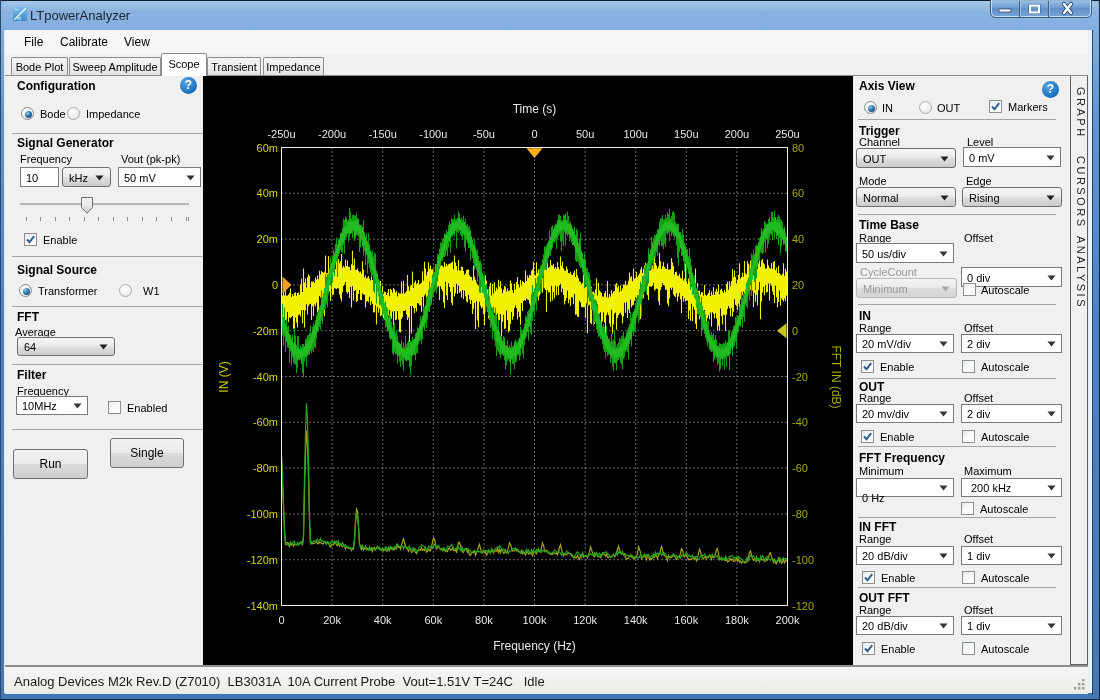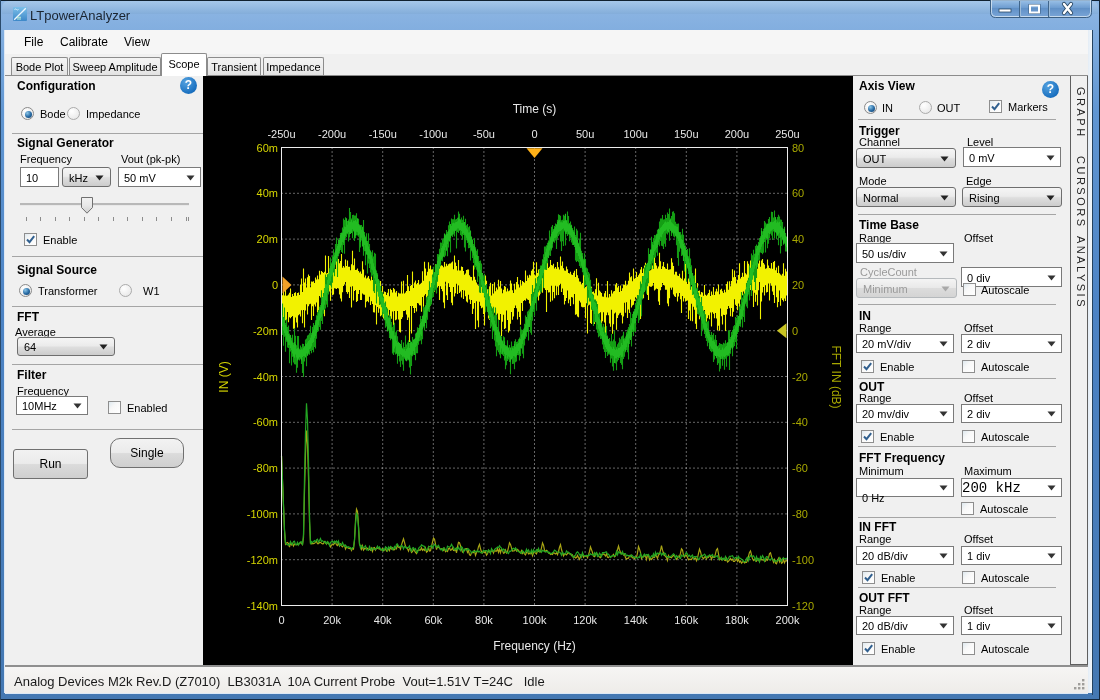--- a/index.html
+++ b/index.html
@@ -212,21 +212,21 @@
       <div style="position:absolute;left:11px;top:366px;width:72px;height:19px;background:#fff;border:1px solid #7a7a7a;box-sizing:border-box;">
         <span style="position:absolute;left:5px;top:2px;font-size:11px;line-height:14px;">10MHz</span>
         <svg width="9" height="6" style="position:absolute;right:5px;top:6px" viewBox="0 0 9 6">
           <path d="M0.5 0.5 L8.5 0.5 L4.5 5.5 Z" fill="#333"></path>
         </svg>
       </div>
       <div style="position:absolute;left:103px;top:371px;width:13px;height:13px;background:linear-gradient(135deg,#dfe9ef,#f8f8f8 40%,#ffffff);border:1px solid #8e8e8e;box-sizing:border-box;"></div>
       <div style="position:absolute;left:122px;top:372px;font-size:11px;line-height:12px;white-space:nowrap;">Enabled</div>
       <div style="position:absolute;left:7px;top:399px;width:191px;height:1px;background:#a5a5a5;"></div>
       <div style="position:absolute;left:8px;top:408px;width:75px;height:30px;background:linear-gradient(#f2f2f2,#ebebeb 48%,#dbdbdb 52%,#cfcfcf);border:1px solid #707070;border-radius:3px;box-sizing:border-box;text-align:center;font-size:12px;line-height:28px;margin-top:11px;">Run</div>
-      <div style="position:absolute;left:105px;top:408px;width:74px;height:30px;background:linear-gradient(#f2f2f2,#ebebeb 48%,#dbdbdb 52%,#cfcfcf);border:1px solid #707070;border-radius:10px;box-sizing:border-box;text-align:center;font-size:12px;line-height:28px;">Single</div>
+      <div style="position:absolute;left:105px;top:408px;width:74px;height:30px;background:linear-gradient(#f2f2f2,#ebebeb 48%,#dbdbdb 52%,#cfcfcf);border:1px solid #707070;border-radius:3px;box-sizing:border-box;text-align:center;font-size:12px;line-height:28px;">Single</div>
     <div style="position:absolute;left:854px;top:50px;font-size:12px;line-height:13px;font-weight:bold;white-space:nowrap;">Axis View</div>
       <div style="position:absolute;left:1037px;top:51px;width:17px;height:17px;border-radius:50%;background:radial-gradient(circle at 35% 30%,#55a3e0,#1a70c0 70%,#125a9e);color:#fff;font-weight:bold;font-size:12px;text-align:center;line-height:17px;">?</div>
       <div style="position:absolute;left:859px;top:71px;width:13px;height:13px;border-radius:50%;background:radial-gradient(circle at 35% 30%,#ffffff,#ececec 70%,#d5d5d5);border:1px solid #8a8a8a;box-sizing:border-box;">
         <span style="position:absolute;left:3px;top:3px;width:7px;height:7px;border-radius:50%;background:radial-gradient(circle at 33% 30%,#8cc6e8,#2a6da6 52%,#123f6b 95%);"></span>
       </div>
       <div style="position:absolute;left:877px;top:72px;font-size:11px;line-height:12px;white-space:nowrap;">IN</div>
       <div style="position:absolute;left:914px;top:71px;width:13px;height:13px;border-radius:50%;background:radial-gradient(circle at 35% 30%,#ffffff,#ececec 70%,#d5d5d5);border:1px solid #ababab;box-sizing:border-box;"></div>
       <div style="position:absolute;left:932px;top:72px;font-size:11px;line-height:12px;white-space:nowrap;">OUT</div>
       <div style="position:absolute;left:984px;top:70px;width:13px;height:13px;background:linear-gradient(135deg,#dfe9ef,#f8f8f8 40%,#ffffff);border:1px solid #8e8e8e;box-sizing:border-box;">
         <svg width="13" height="13" viewBox="0 0 13 13" style="position:absolute;left:-1px;top:-1px">
@@ -341,21 +341,21 @@
       <div style="position:absolute;left:854px;top:422px;font-size:12px;line-height:13px;font-weight:bold;white-space:nowrap;">FFT Frequency</div>
       <div style="position:absolute;left:854px;top:435px;font-size:11px;line-height:12px;white-space:nowrap;">Minimum</div>
       <div style="position:absolute;left:959px;top:435px;font-size:11px;line-height:12px;white-space:nowrap;">Maximum</div>
       <div style="position:absolute;left:851px;top:448px;width:98px;height:19px;background:#fff;border:1px solid #7a7a7a;box-sizing:border-box;">
         <span style="position:absolute;left:5px;top:12px;font-size:11px;line-height:14px;">0&nbsp;Hz</span>
         <svg width="9" height="6" style="position:absolute;right:5px;top:6px" viewBox="0 0 9 6">
           <path d="M0.5 0.5 L8.5 0.5 L4.5 5.5 Z" fill="#333"></path>
         </svg>
       </div>
       <div style="position:absolute;left:956px;top:448px;width:101px;height:19px;background:#fff;border:1px solid #7a7a7a;box-sizing:border-box;">
-        <span style="position:absolute;left:0;top:2px;font-size:14px;line-height:14px;font-family:Liberation Mono, monospace;">200&nbsp;kHz</span>
+        <span style="position:absolute;left:9px;top:2px;font-size:11px;line-height:14px;">200&nbsp;kHz</span>
         <svg width="9" height="6" style="position:absolute;right:5px;top:6px" viewBox="0 0 9 6">
           <path d="M0.5 0.5 L8.5 0.5 L4.5 5.5 Z" fill="#333"></path>
         </svg>
       </div>
       <div style="position:absolute;left:956px;top:472px;width:13px;height:13px;background:linear-gradient(135deg,#dfe9ef,#f8f8f8 40%,#ffffff);border:1px solid #8e8e8e;box-sizing:border-box;"></div>
       <div style="position:absolute;left:975px;top:473px;font-size:11px;line-height:12px;white-space:nowrap;">Autoscale</div>
       <div style="position:absolute;left:853px;top:487px;width:198px;height:1px;background:#a5a5a5;"></div>
       <div style="position:absolute;left:854px;top:491px;font-size:12px;line-height:13px;font-weight:bold;white-space:nowrap;">IN FFT</div>
       <div style="position:absolute;left:854px;top:503px;font-size:11px;line-height:12px;white-space:nowrap;">Range</div>
       <div style="position:absolute;left:959px;top:503px;font-size:11px;line-height:12px;white-space:nowrap;">Offset</div>

